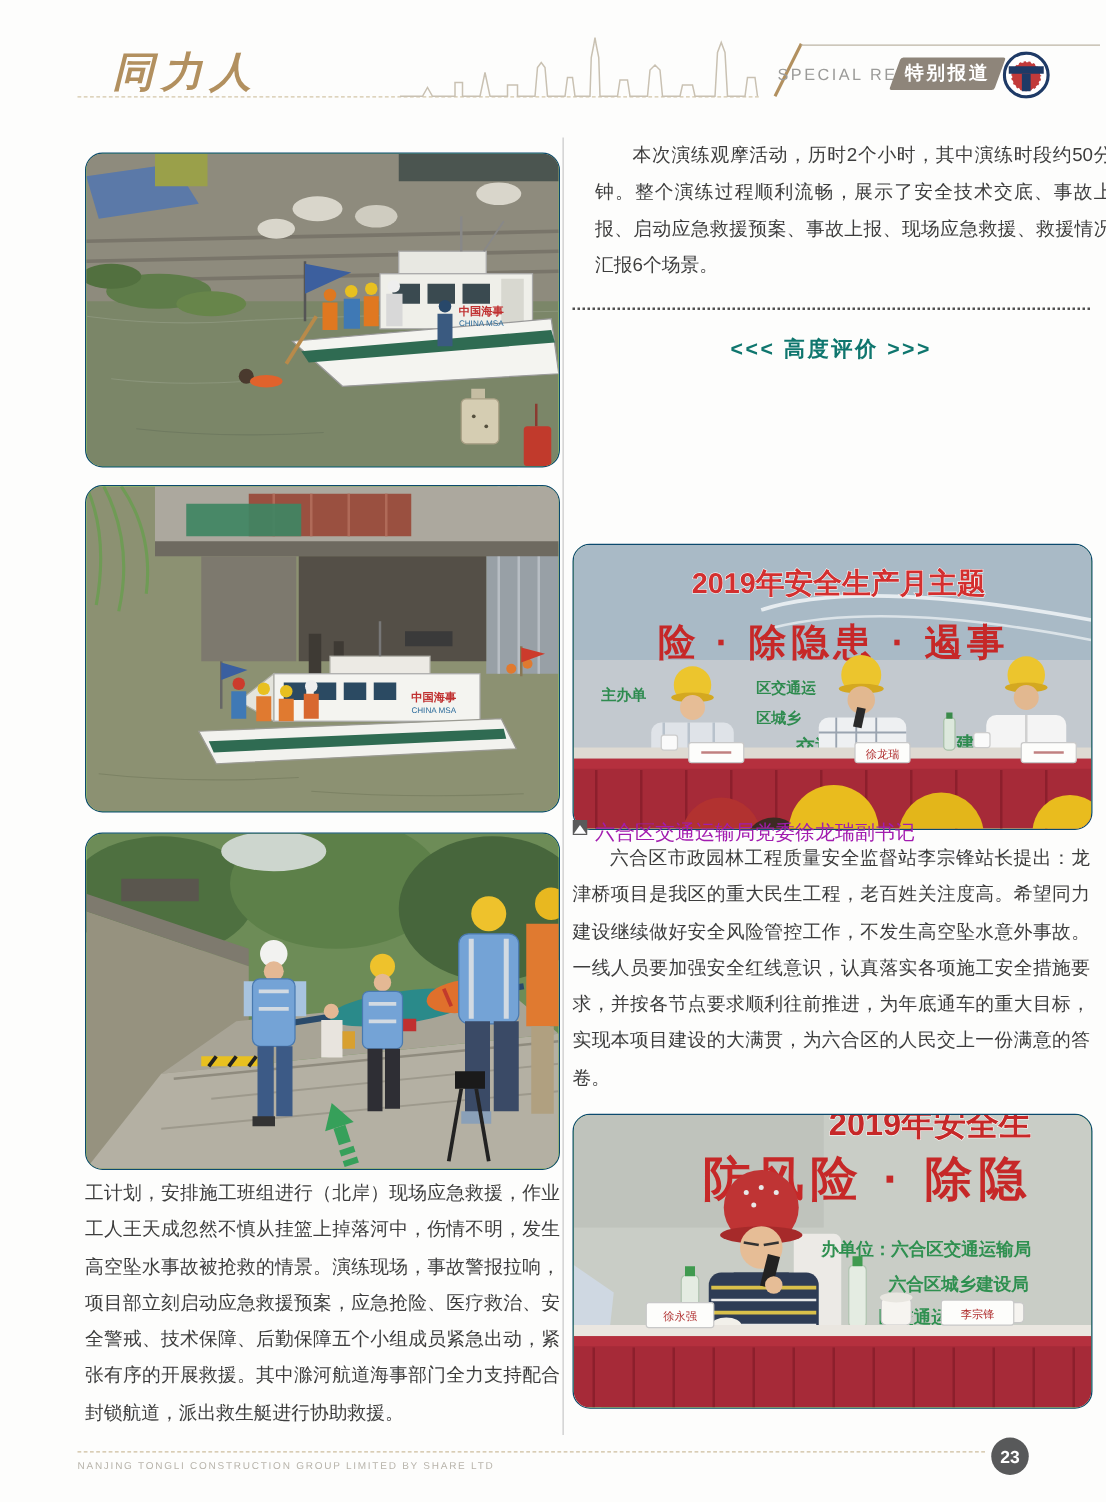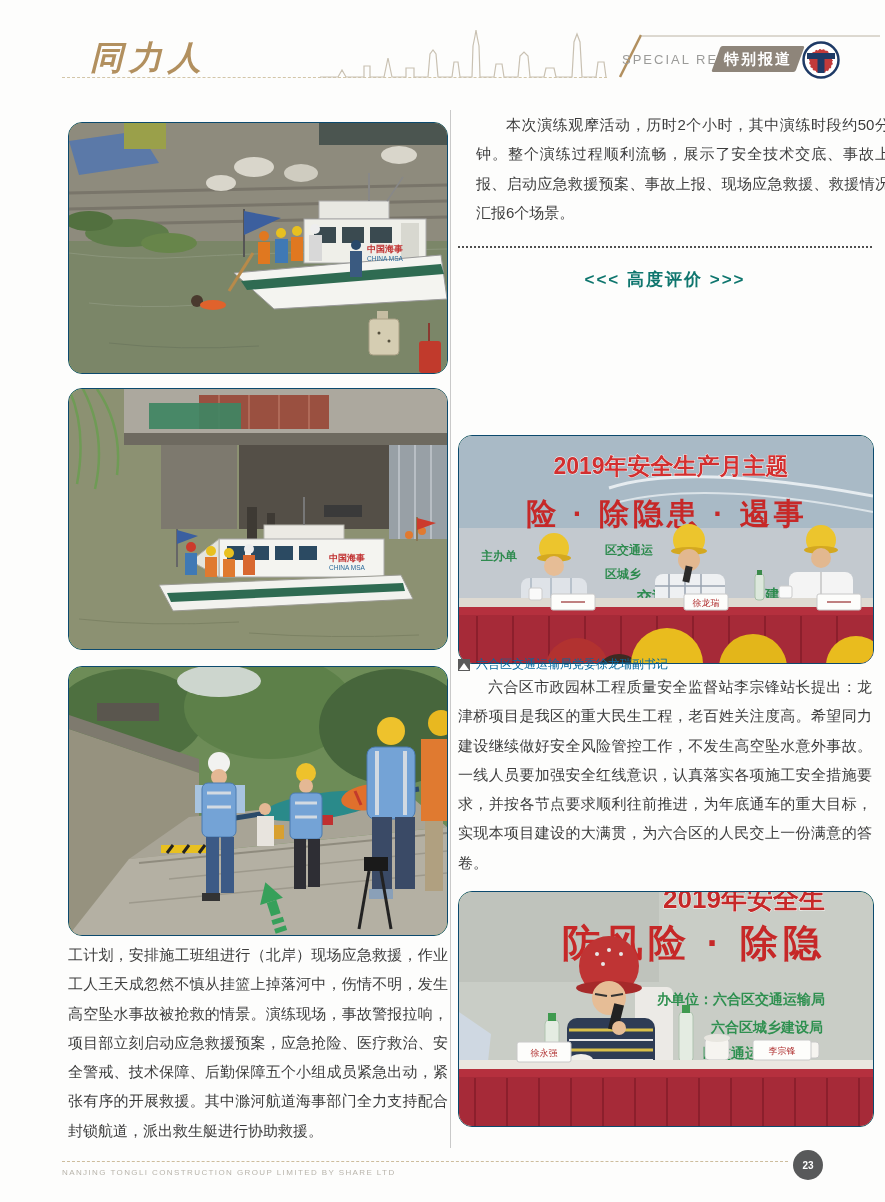--- a/index.html
+++ b/index.html
@@ -18,27 +18,27 @@
   .brand-logo{position:absolute;left:802px;top:41px;}
   
   .col-divider{position:absolute;left:450px;top:110px;width:1px;height:1038px;background:#c9c9c9;}
   .photo{position:absolute;border:1px solid #0c4a6e;border-radius:14px;overflow:hidden;background:#bef264;}
   .photo svg{display:block;}
   .para{position:absolute;font-size:15px;line-height:1.95;text-align:justify;color:#3d3d3d;}
   .indent{text-indent:2em;}
   .dotted-sep{position:absolute;left:458px;top:246px;width:414px;border-top:2px dotted #4f4f4f;}
   .section-heading{position:absolute;left:458px;top:268px;width:414px;text-align:center;
                    color:#0f766e;font-weight:bold;font-size:17px;letter-spacing:2px;}
-  .caption{position:absolute;display:flex;align-items:center;gap:6px;font-size:12px;color:#0369a1;}
+  .caption{position:absolute;display:flex;gap:6px;font-size:16px;color:#a21caf;}
   .cap-icon{flex:0 0 auto;display:block;}
   
   .footer-line{position:absolute;left:62px;top:1161px;width:726px;border-top:1px dashed #cdbd9d;}
   .footer-company{position:absolute;left:62px;top:1168px;font-size:8px;letter-spacing:1.4px;color:#b8b4ab;}
   .page-circle{position:absolute;left:793px;top:1150px;width:30px;height:30px;border-radius:50%;
-               background:#58595a;color:#ffffff;font-size:10px;font-weight:bold;
+               background:#58595a;color:#ffffff;font-size:14px;font-weight:bold;
                display:flex;align-items:center;justify-content:center;}
 </style>
 </head>
 <body>
 
 <div class="page">
 
   <div class="mag-logo">同力人</div>
   <div class="logo-underline"></div>
 

